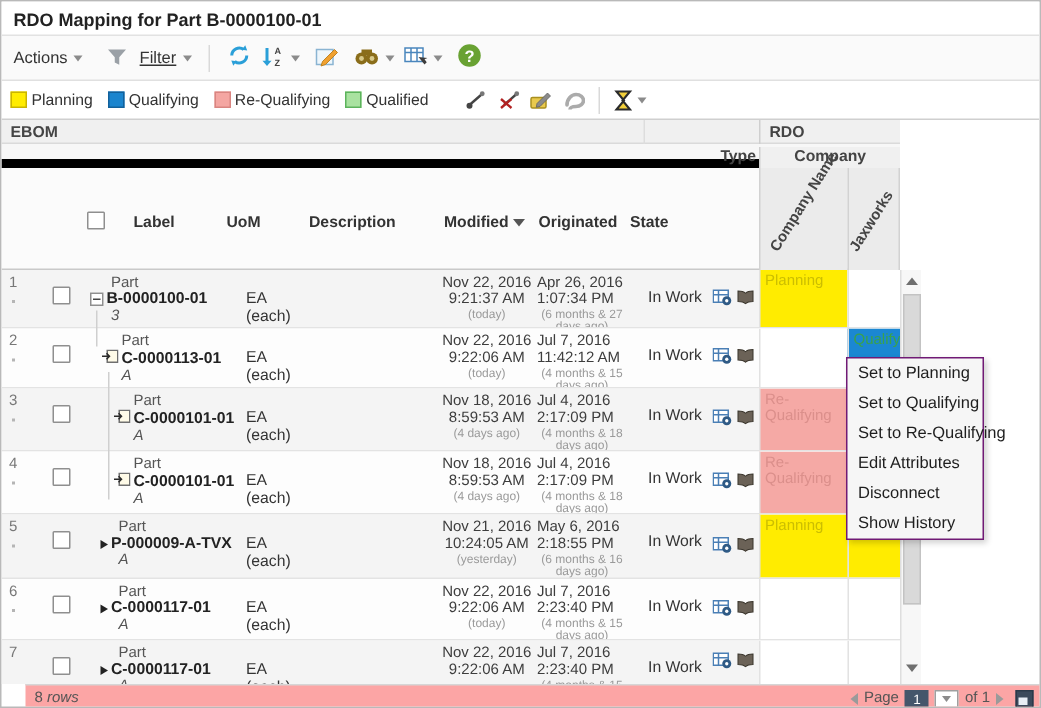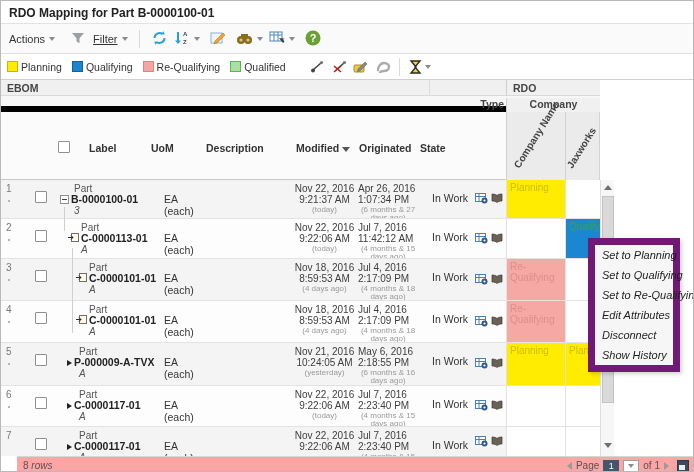--- a/index.html
+++ b/index.html
@@ -92,21 +92,21 @@
   .pager { position:absolute; right:4px; top:1px; display:flex; align-items:center; gap:4px; height:15px; }
   .ptri-l { width:0; height:0; border-top:4px solid transparent; border-bottom:4px solid transparent; border-right:5px solid #9a9a9a; }
   .ptri-r { width:0; height:0; border-top:4px solid transparent; border-bottom:4px solid transparent; border-left:5px solid #9a9a9a; }
   .pagebox { width:16px; height:12px; background:#44566b; color:#fff; font-size:9px; text-align:center; line-height:12px; }
   .pagesel { width:16px; height:12px; background:#fff; border:1px solid #9f9f9f; display:flex; align-items:center; justify-content:center; }
   .viewico1 { width:12px; height:12px; background:#3c4a5c; border:1px solid #2c3a4a; position:relative; }
   .viewico1::after { content:""; position:absolute; left:1px; bottom:1px; width:6px; height:5px; background:#e8eef5; }
   .viewico2 { width:12px; height:12px; background:#c6d2e2; border:1px solid #93a7c0; }
 
   
-  .menu { position:absolute; left:587px; top:237px; width:92px; background:#f6f6f6; border:7px solid #701a75; box-shadow:2px 2px 4px rgba(0,0,0,.18); z-index:50;font-style:italic; }
+  .menu { position:absolute; left:563px; top:237px; width:92px; background:#f6f6f6; border:1px solid #701a75; box-shadow:2px 2px 4px rgba(0,0,0,.18); z-index:50; }
   .mi { height:20px; line-height:20px; padding-left:7px; font-size:11px; color:#1e1e1e; white-space:nowrap; cursor:default; }
 </style>
 </head>
 <body>
 
 <div class="app">
 
   <div class="titlebar">
     <div class="t">RDO Mapping for Part B-0000100-01</div>
   </div>

